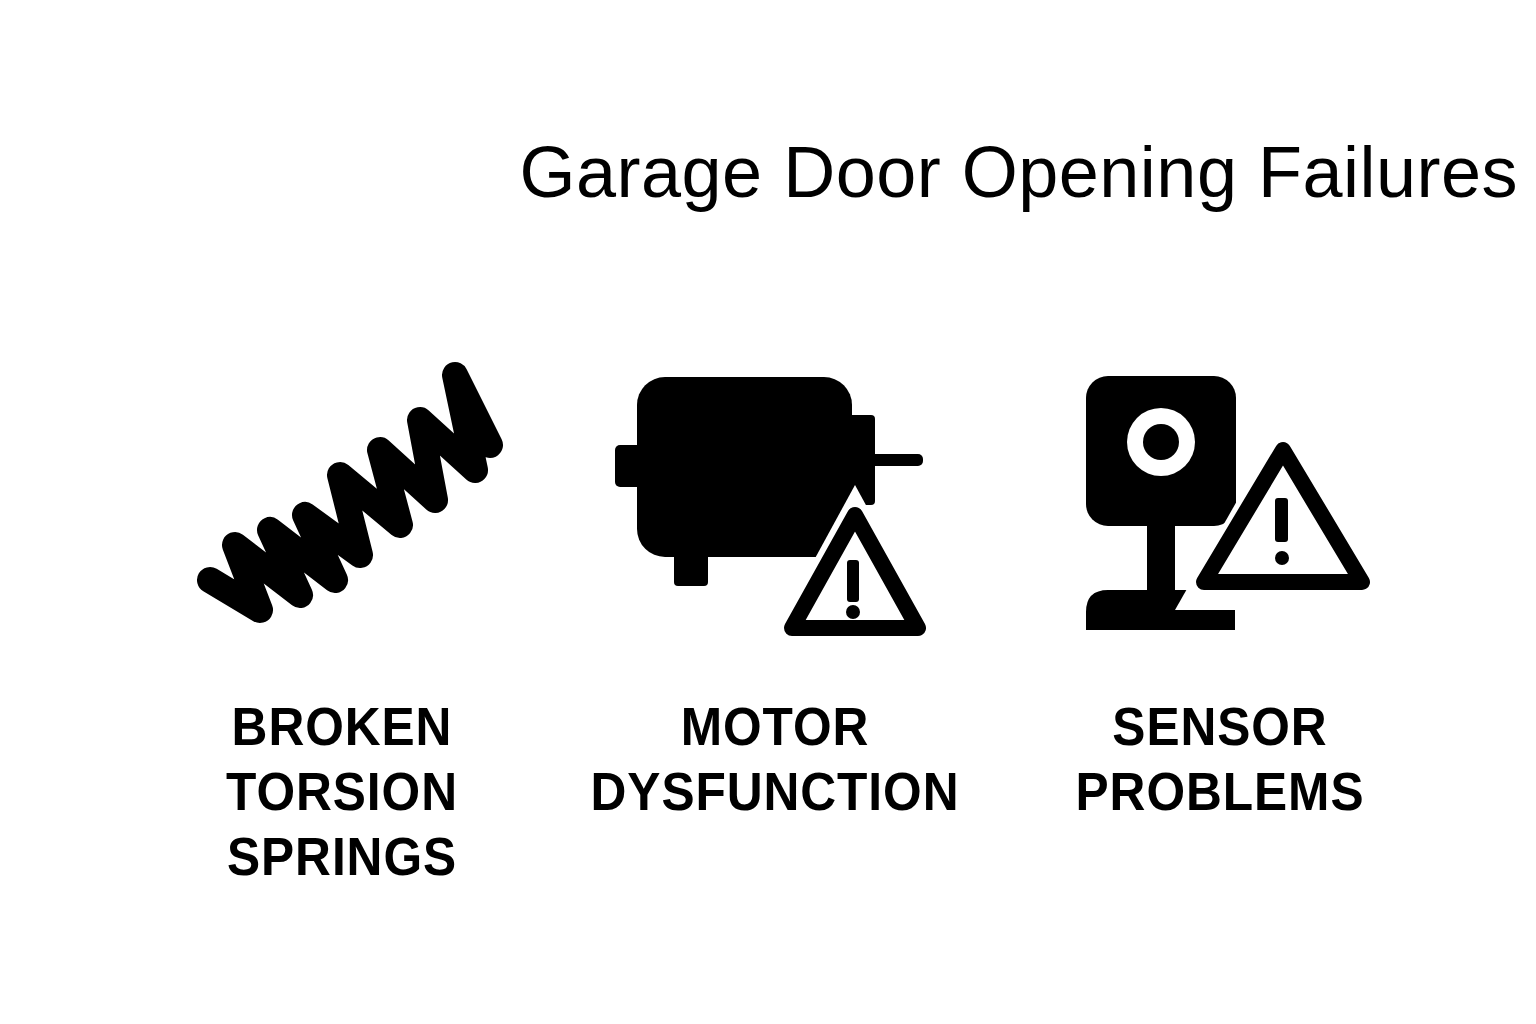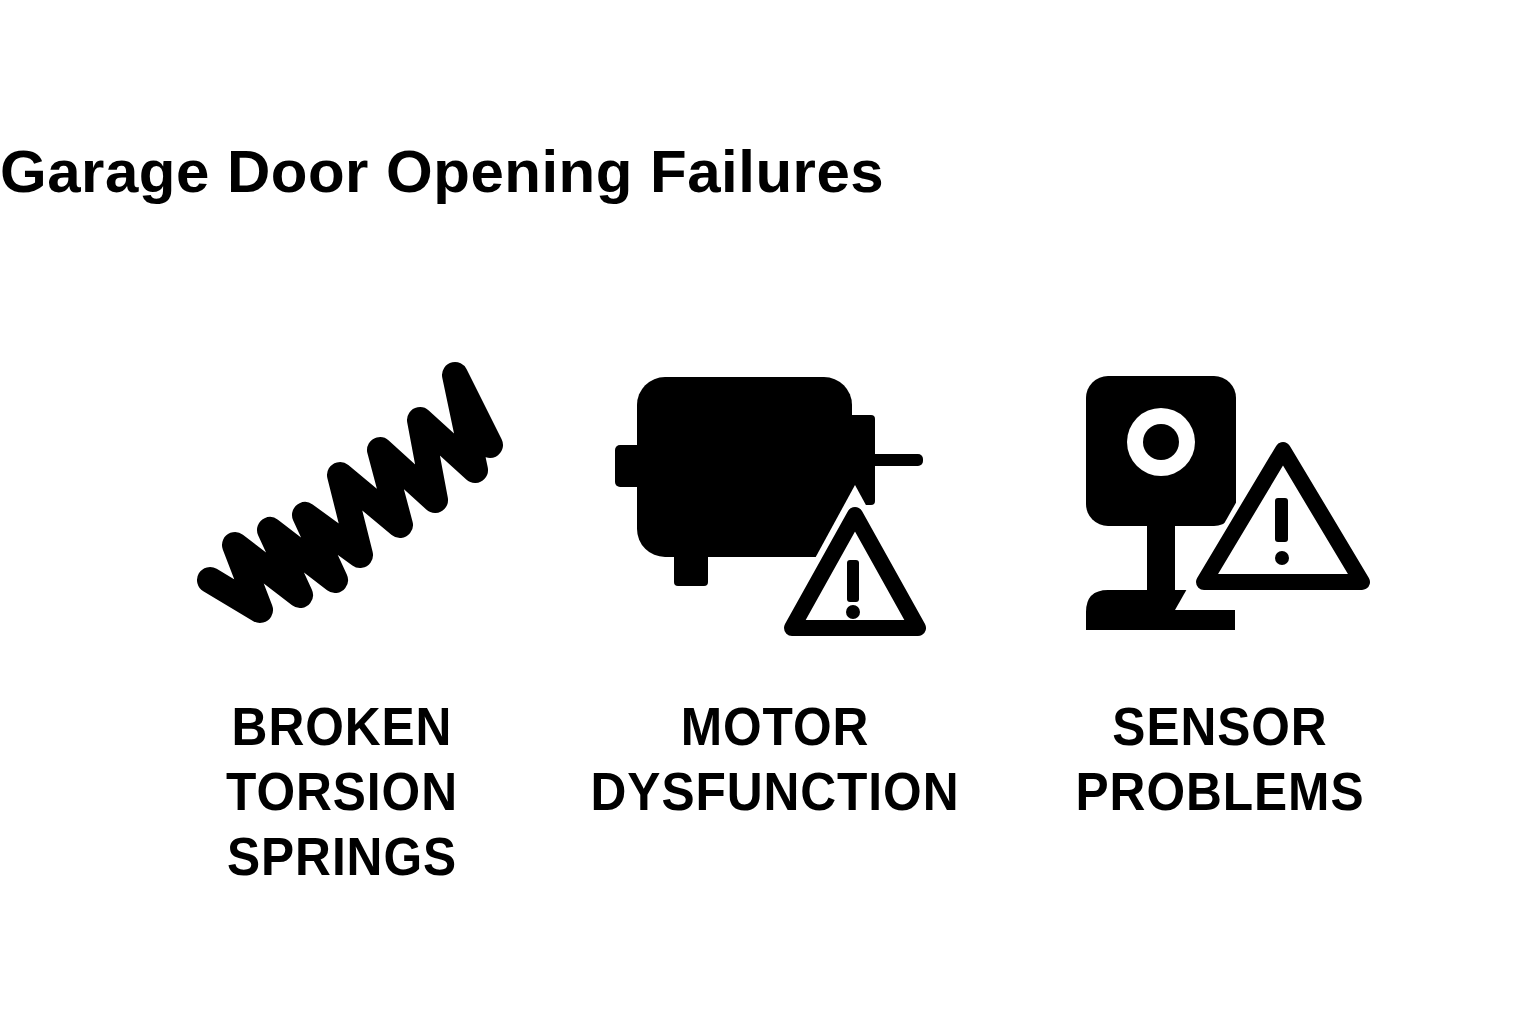--- a/index.html
+++ b/index.html
@@ -13,23 +13,23 @@
       position: relative;
       overflow: hidden;
       font-family: "Liberation Sans", "DejaVu Sans", sans-serif;
       color: #000000;
     }
     .title {
       position: absolute;
       left: 0;
       top: 122px;
       width: 1518px;
-      text-align: left;
-      font-size: 60px;
-      font-weight: bold;
+      text-align: right;
+      font-size: 72px;
+      font-weight: normal;
       letter-spacing: 0.5px;
       line-height: 100px;
       margin: 0;
     }
     .icon {
       position: absolute;
     }
     .label {
       position: absolute;
       text-align: center;

